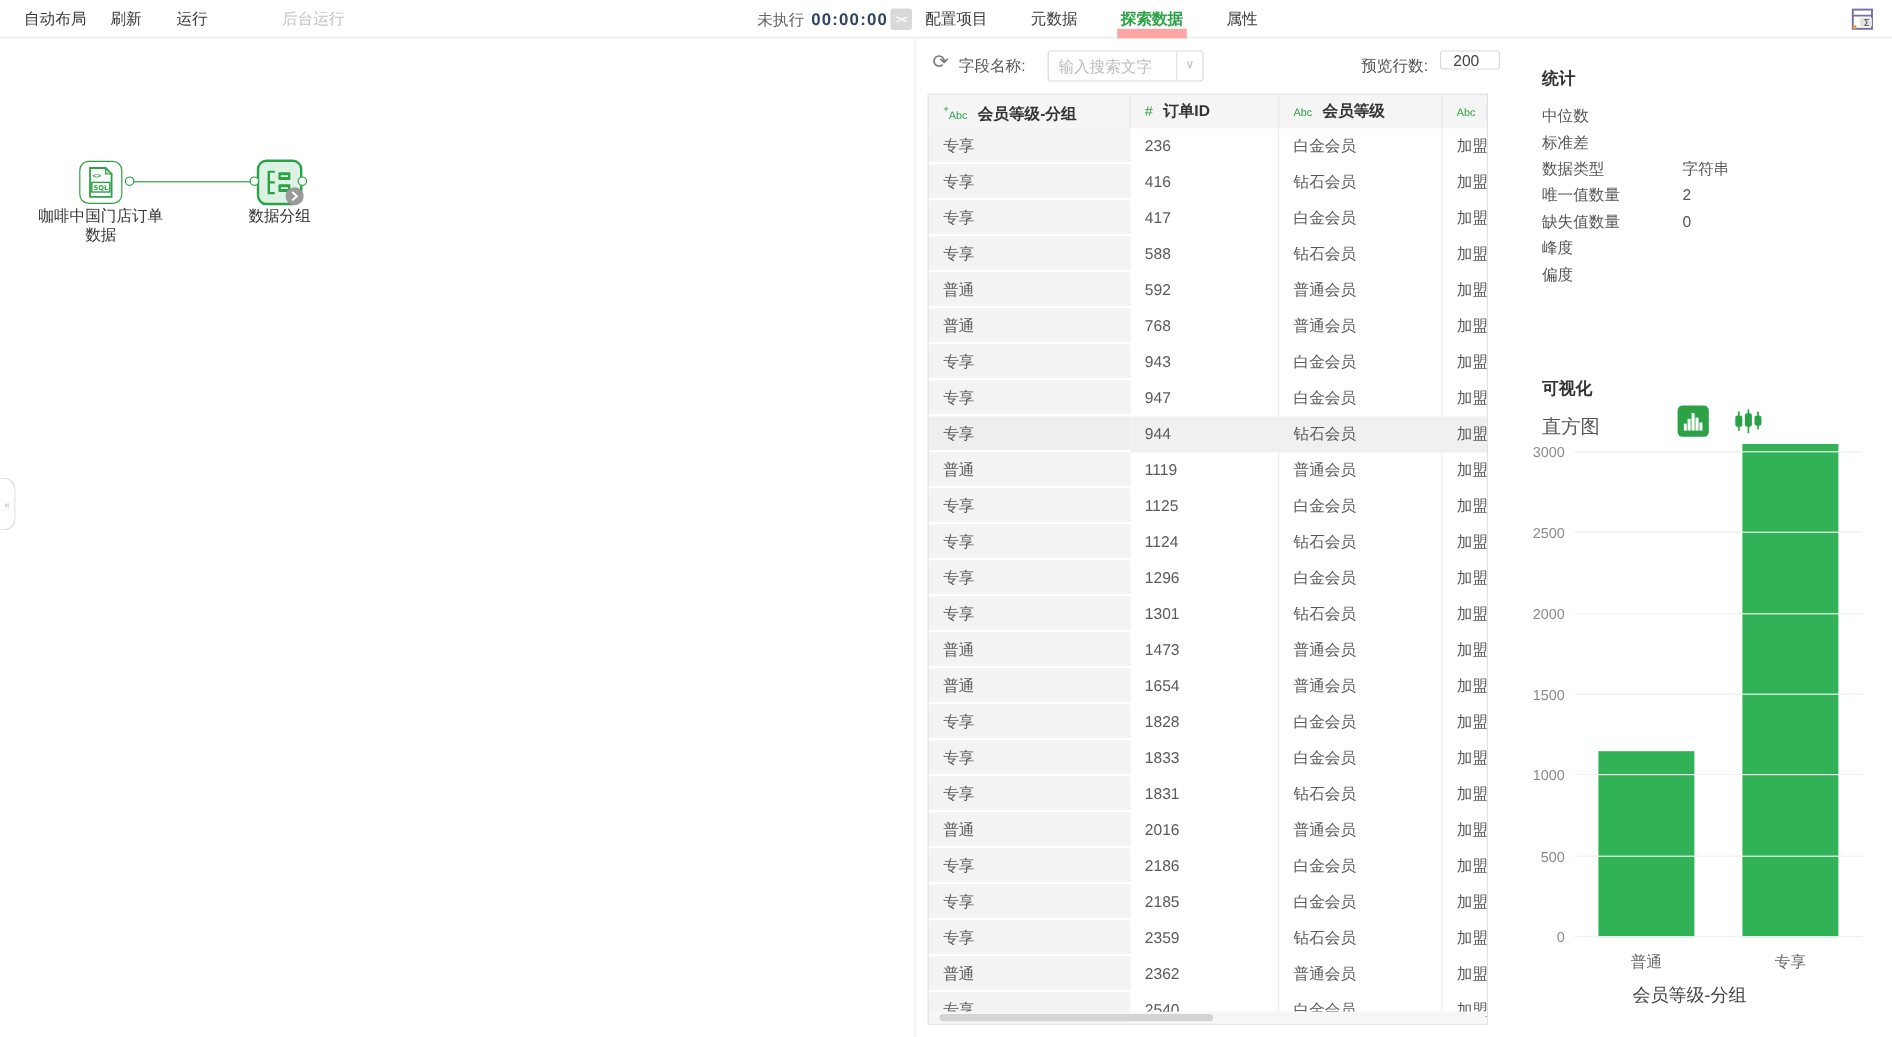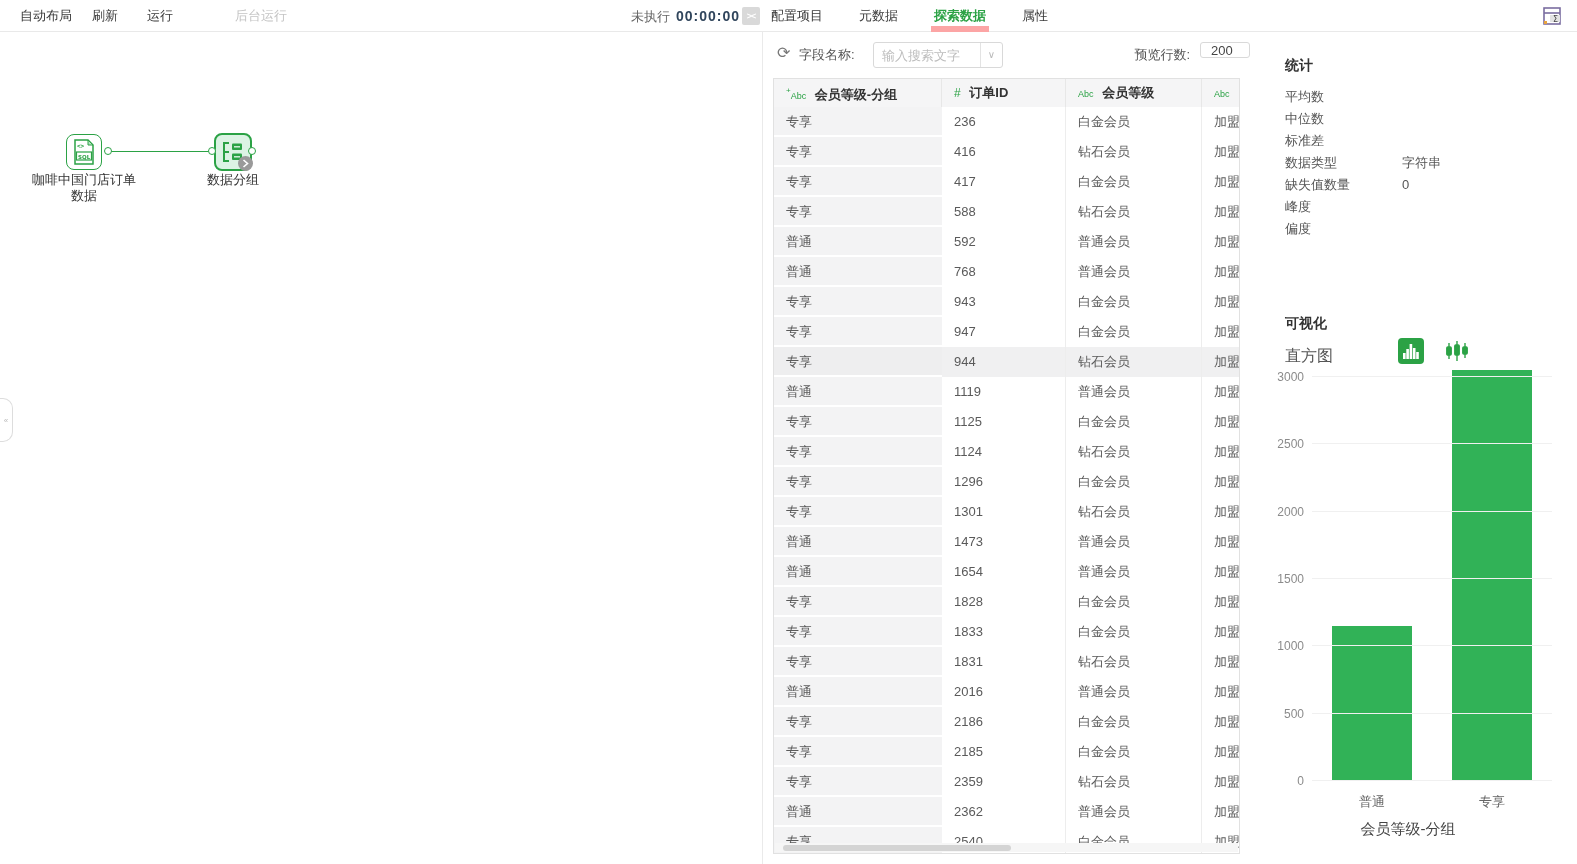--- a/index.html
+++ b/index.html
@@ -17,21 +17,21 @@
                 font-size:13px; color:#666; white-space:nowrap; }
   #run-status { left:631px; }
   #run-status b { color:#30455c; font-size:14px; letter-spacing:1px; margin-left:6px; }
   #collapse-btn { position:absolute; left:742px; top:7px; width:18px; height:18px;
                   background:#d9d9d9; border-radius:2px; color:#fff; font-size:9px;
                   font-weight:bold; text-align:center; line-height:18px; letter-spacing:-1px;
                   cursor:pointer; }
   #tabs { position:absolute; left:768px; top:0; height:32px; display:flex; gap:30px; }
   .tab { height:32px; line-height:31px; font-size:13px; color:#3a3a3a; cursor:pointer;
          padding:0 3px; }
-  .tab.active { color:#2ba245; border-bottom:6px solid #fca5a5; font-weight:bold; }
+  .tab.active { color:#2ba245; border-bottom:8px solid #fca5a5; font-weight:bold; }
   #sigma-icon { position:absolute; left:1541px; top:5px; width:22px; height:22px; cursor:pointer; }
 
   
   #canvas { position:absolute; left:0; top:32px; width:762px; height:832px; background:#fff; }
   #vdivider { position:absolute; left:762px; top:32px; width:1px; height:832px; background:#eaeaea; }
   #edge-handle { position:absolute; left:0; top:366px; width:13px; height:44px; background:#fff;
                  border:1px solid #ddd; border-left:none; border-radius:0 10px 10px 0;
                  color:#bbb; font-size:8px; line-height:44px; text-align:center; cursor:pointer; }
   .node { position:absolute; border-radius:8px; cursor:pointer; }
   #node-sql { left:66px; top:102px; width:36px; height:36px; background:#fff;
@@ -359,34 +359,34 @@
         </div>
       </div>
     <div id="hscroll">
       <div class="thumb"></div>
     </div>
   </div>
 
   <div id="stats-title" class="rp-title">统计</div>
   <div id="stats-list">
       <div class="stat-row">
-        <div class="stat-label">平均数</div>
-        <div class="stat-value"></div>
-      </div>
-      <div class="stat-row">
         <div class="stat-label">中位数</div>
         <div class="stat-value"></div>
       </div>
       <div class="stat-row">
         <div class="stat-label">标准差</div>
         <div class="stat-value"></div>
       </div>
       <div class="stat-row">
         <div class="stat-label">数据类型</div>
         <div class="stat-value">字符串</div>
+      </div>
+      <div class="stat-row">
+        <div class="stat-label">唯一值数量</div>
+        <div class="stat-value">2</div>
       </div>
       <div class="stat-row">
         <div class="stat-label">缺失值数量</div>
         <div class="stat-value">0</div>
       </div>
       <div class="stat-row">
         <div class="stat-label">峰度</div>
         <div class="stat-value"></div>
       </div>
       <div class="stat-row">

